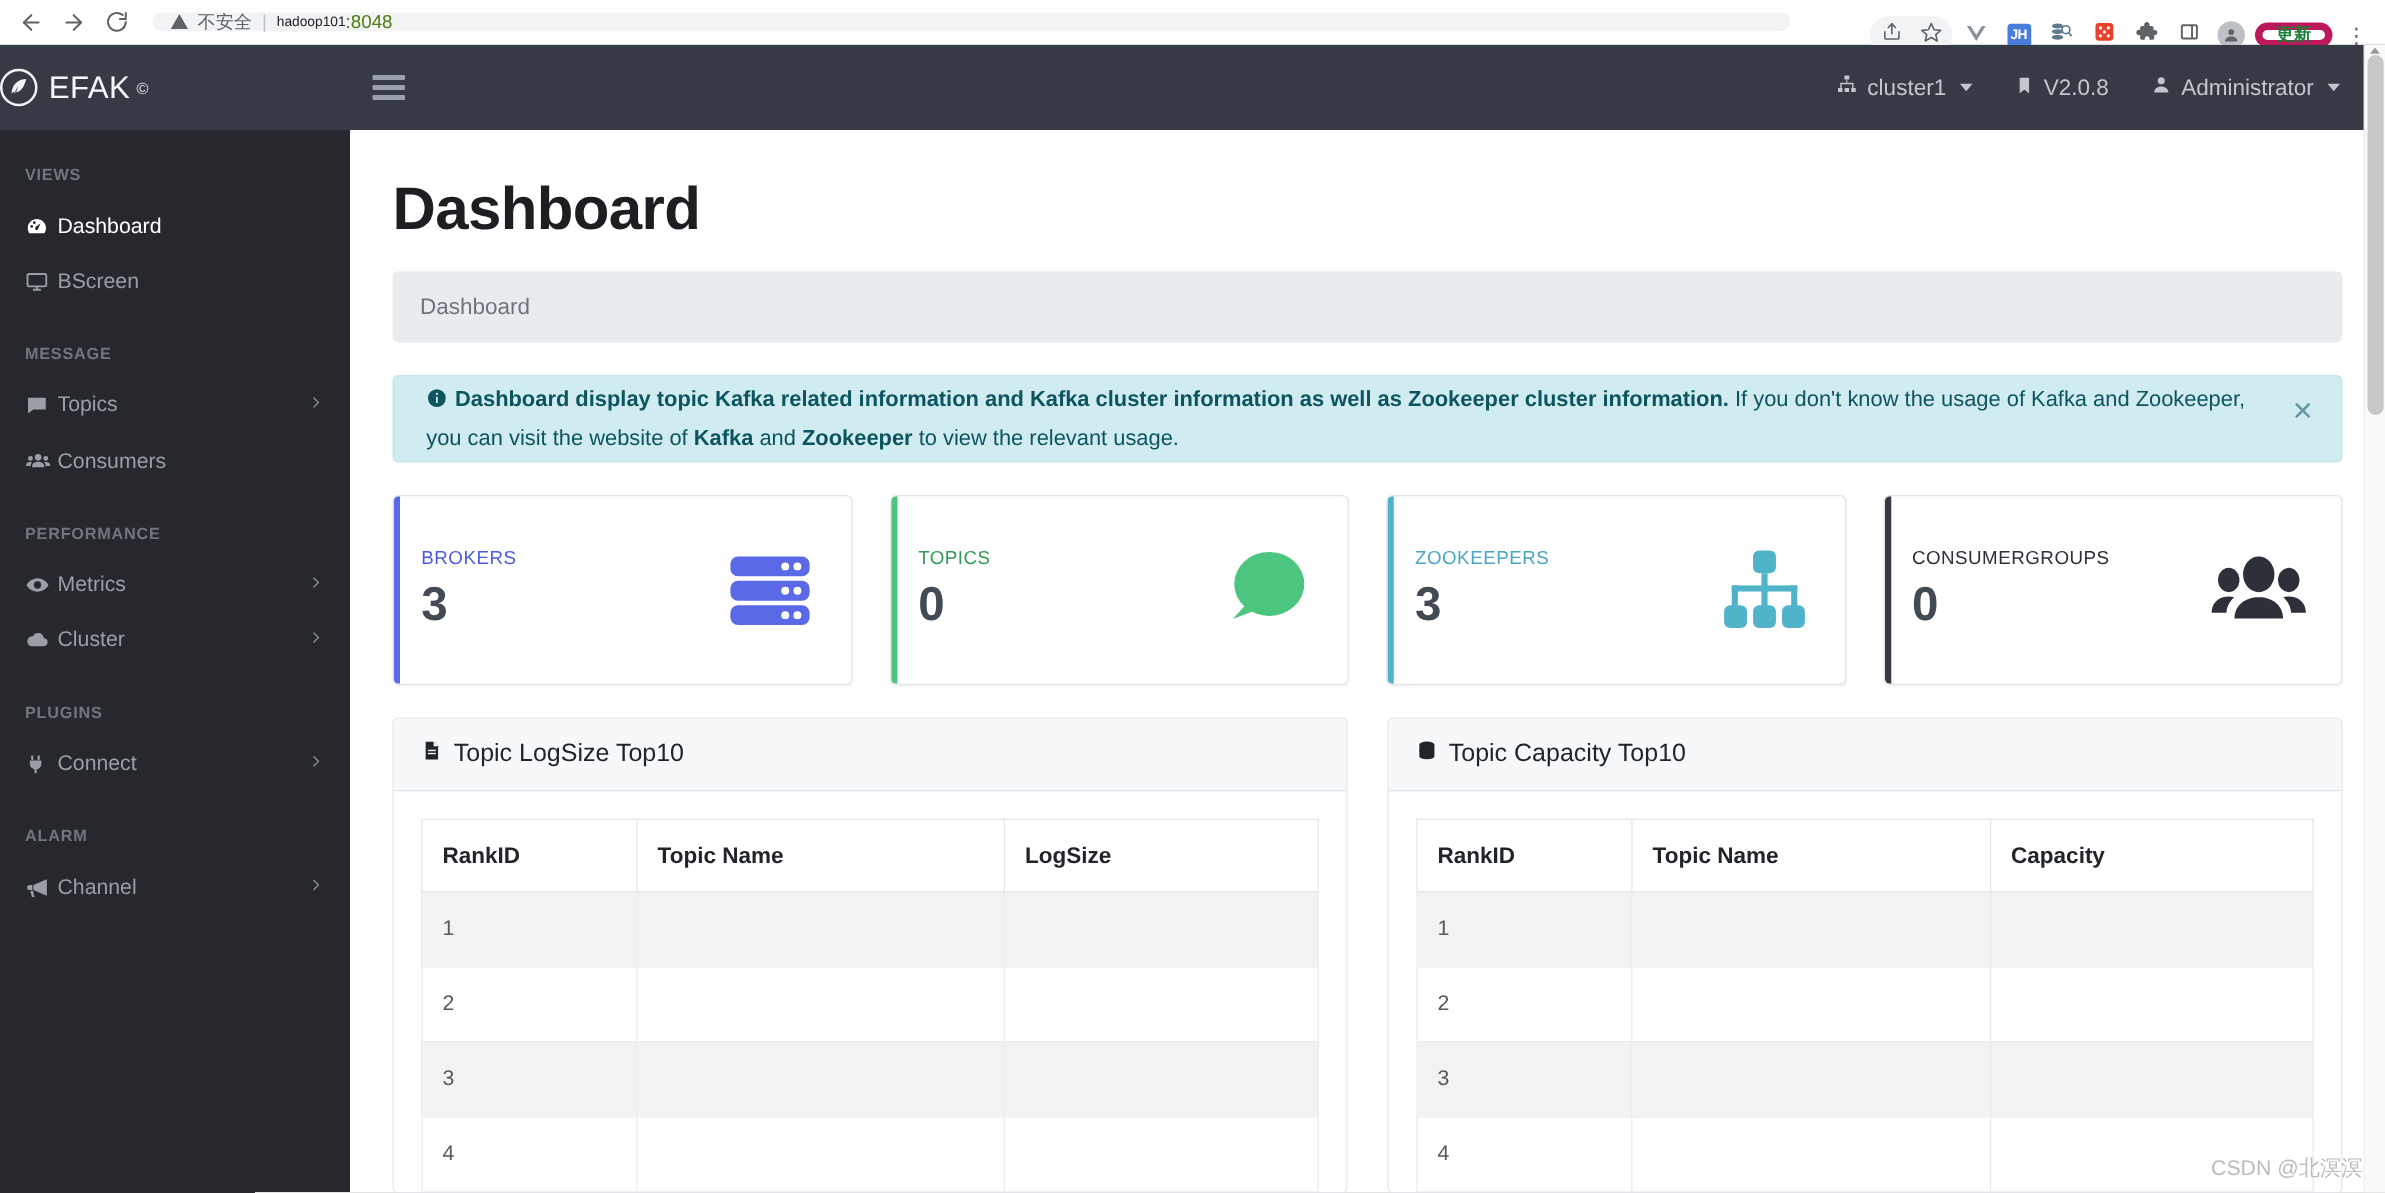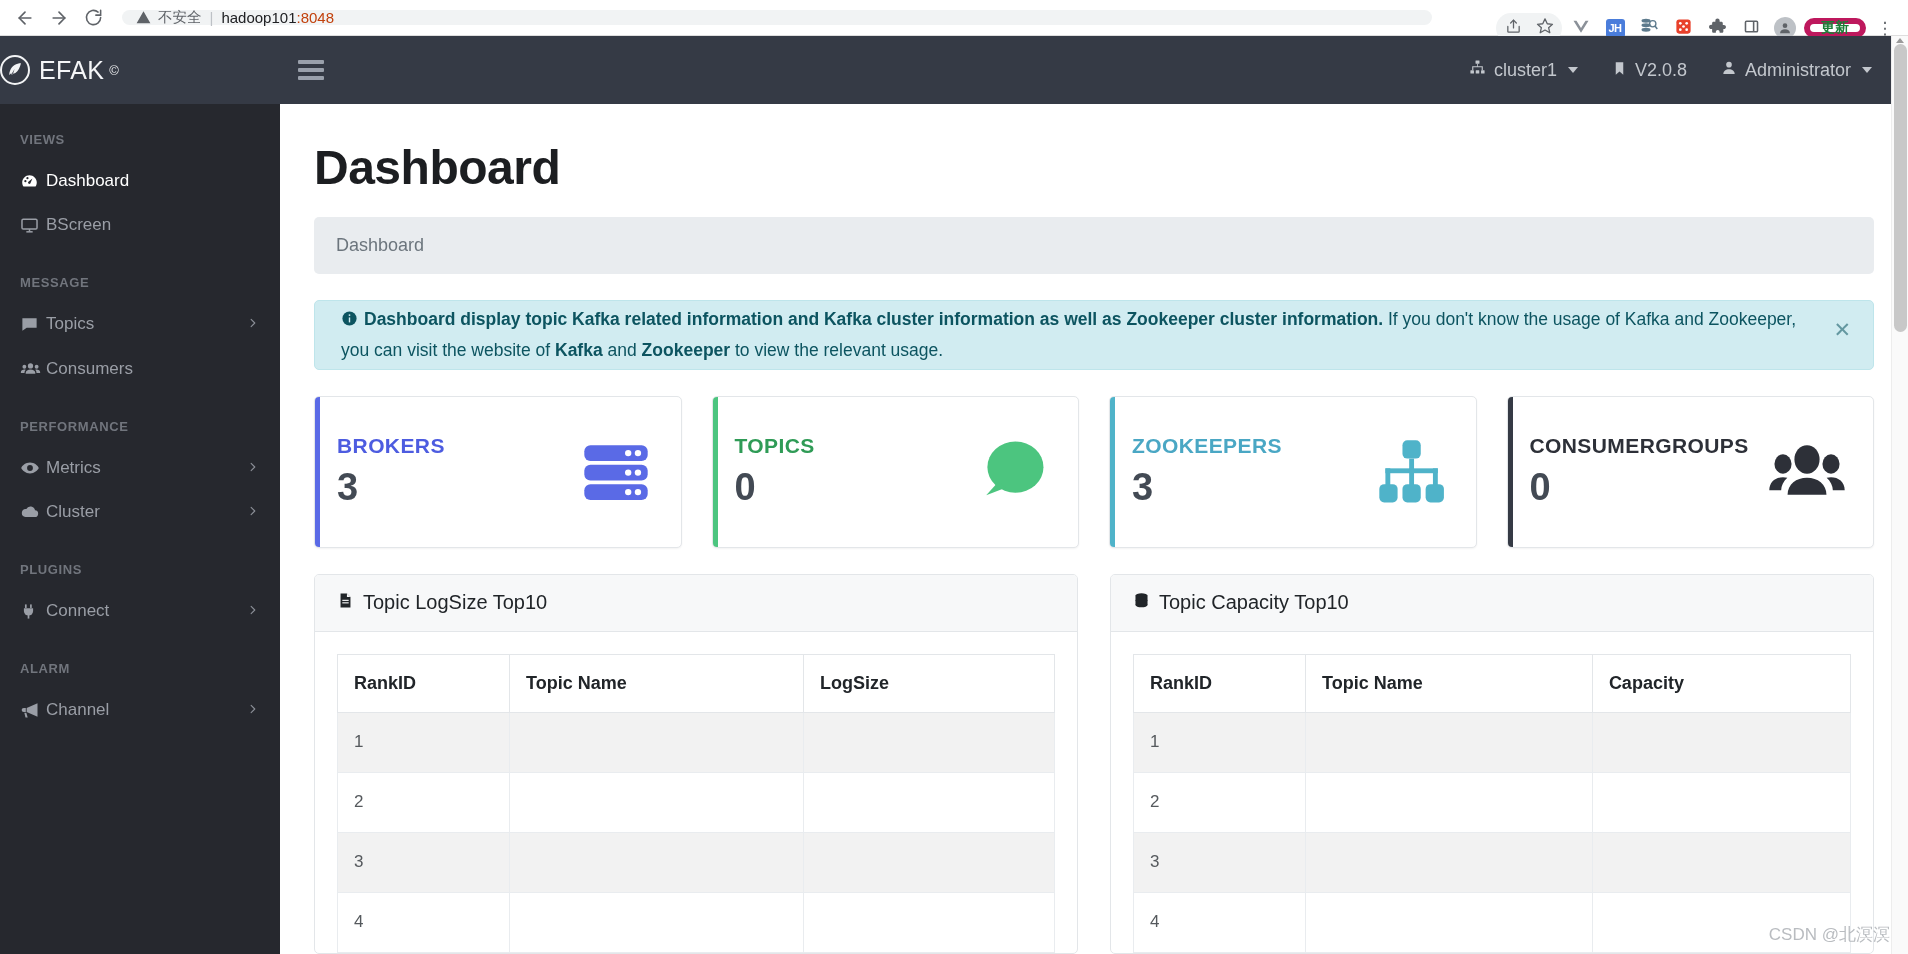--- a/index.html
+++ b/index.html
@@ -38,22 +38,22 @@
     border-radius: 14px;
     display: flex;
     align-items: center;
     padding: 0 14px;
     font-size: 15px;
     color: #202124;
   }
   .omnibox .warn-icon { margin-right: 7px; display:flex; color:#5f6368; }
   .omnibox .insecure-text { color: #5f6368; font-size: 14.5px; }
   .omnibox .sep { color:#bdc1c6; margin: 0 8px; font-weight: 300; }
-  .omnibox .host { color: #202124; font-size: 15px; }
-  .omnibox .port { color: #c2410c; font-size: 15px; }
+  .omnibox .host { color: #202124; font-size: 11px; }
+  .omnibox .port { color: #4d7c0f; font-size: 15px; }
 
   .tool-icons {
     position: absolute; right: 8px; top: 0; height: 36px;
     display: flex; align-items: center; gap: 4px; margin-top: 10px;
   }
   .tool-ic {
     width: 30px; height: 30px;
     display:flex; align-items:center; justify-content:center;
     color:#5f6368;
   }
@@ -223,21 +223,21 @@
     padding: 0 26px 0 22px;
     box-shadow: 0 1px 2px rgba(0,0,0,.05);
     position: relative;
     overflow: hidden;
   }
   .card .accent {
     position:absolute; left:0; top:0; bottom:0; width:5px;
   }
   .card .txt { flex:1; }
   .card .cap {
-    font-size: 21px; font-weight: bold; letter-spacing: 0.4px;
+    font-size: 15px; font-weight: normal; letter-spacing: 0.4px;
     margin-bottom: 8px;
   }
   .card .num { font-size: 38px; font-weight: bold; color: #434a54; }
   .card .icon-wrap { margin-left: auto; display:flex; align-items:center;}
 
   .panels { display:flex; gap: 32px; margin-top: 26px; }
   .panel {
     flex: 1;
     border: 1px solid #e3e6e9;
     border-radius: 5px;

